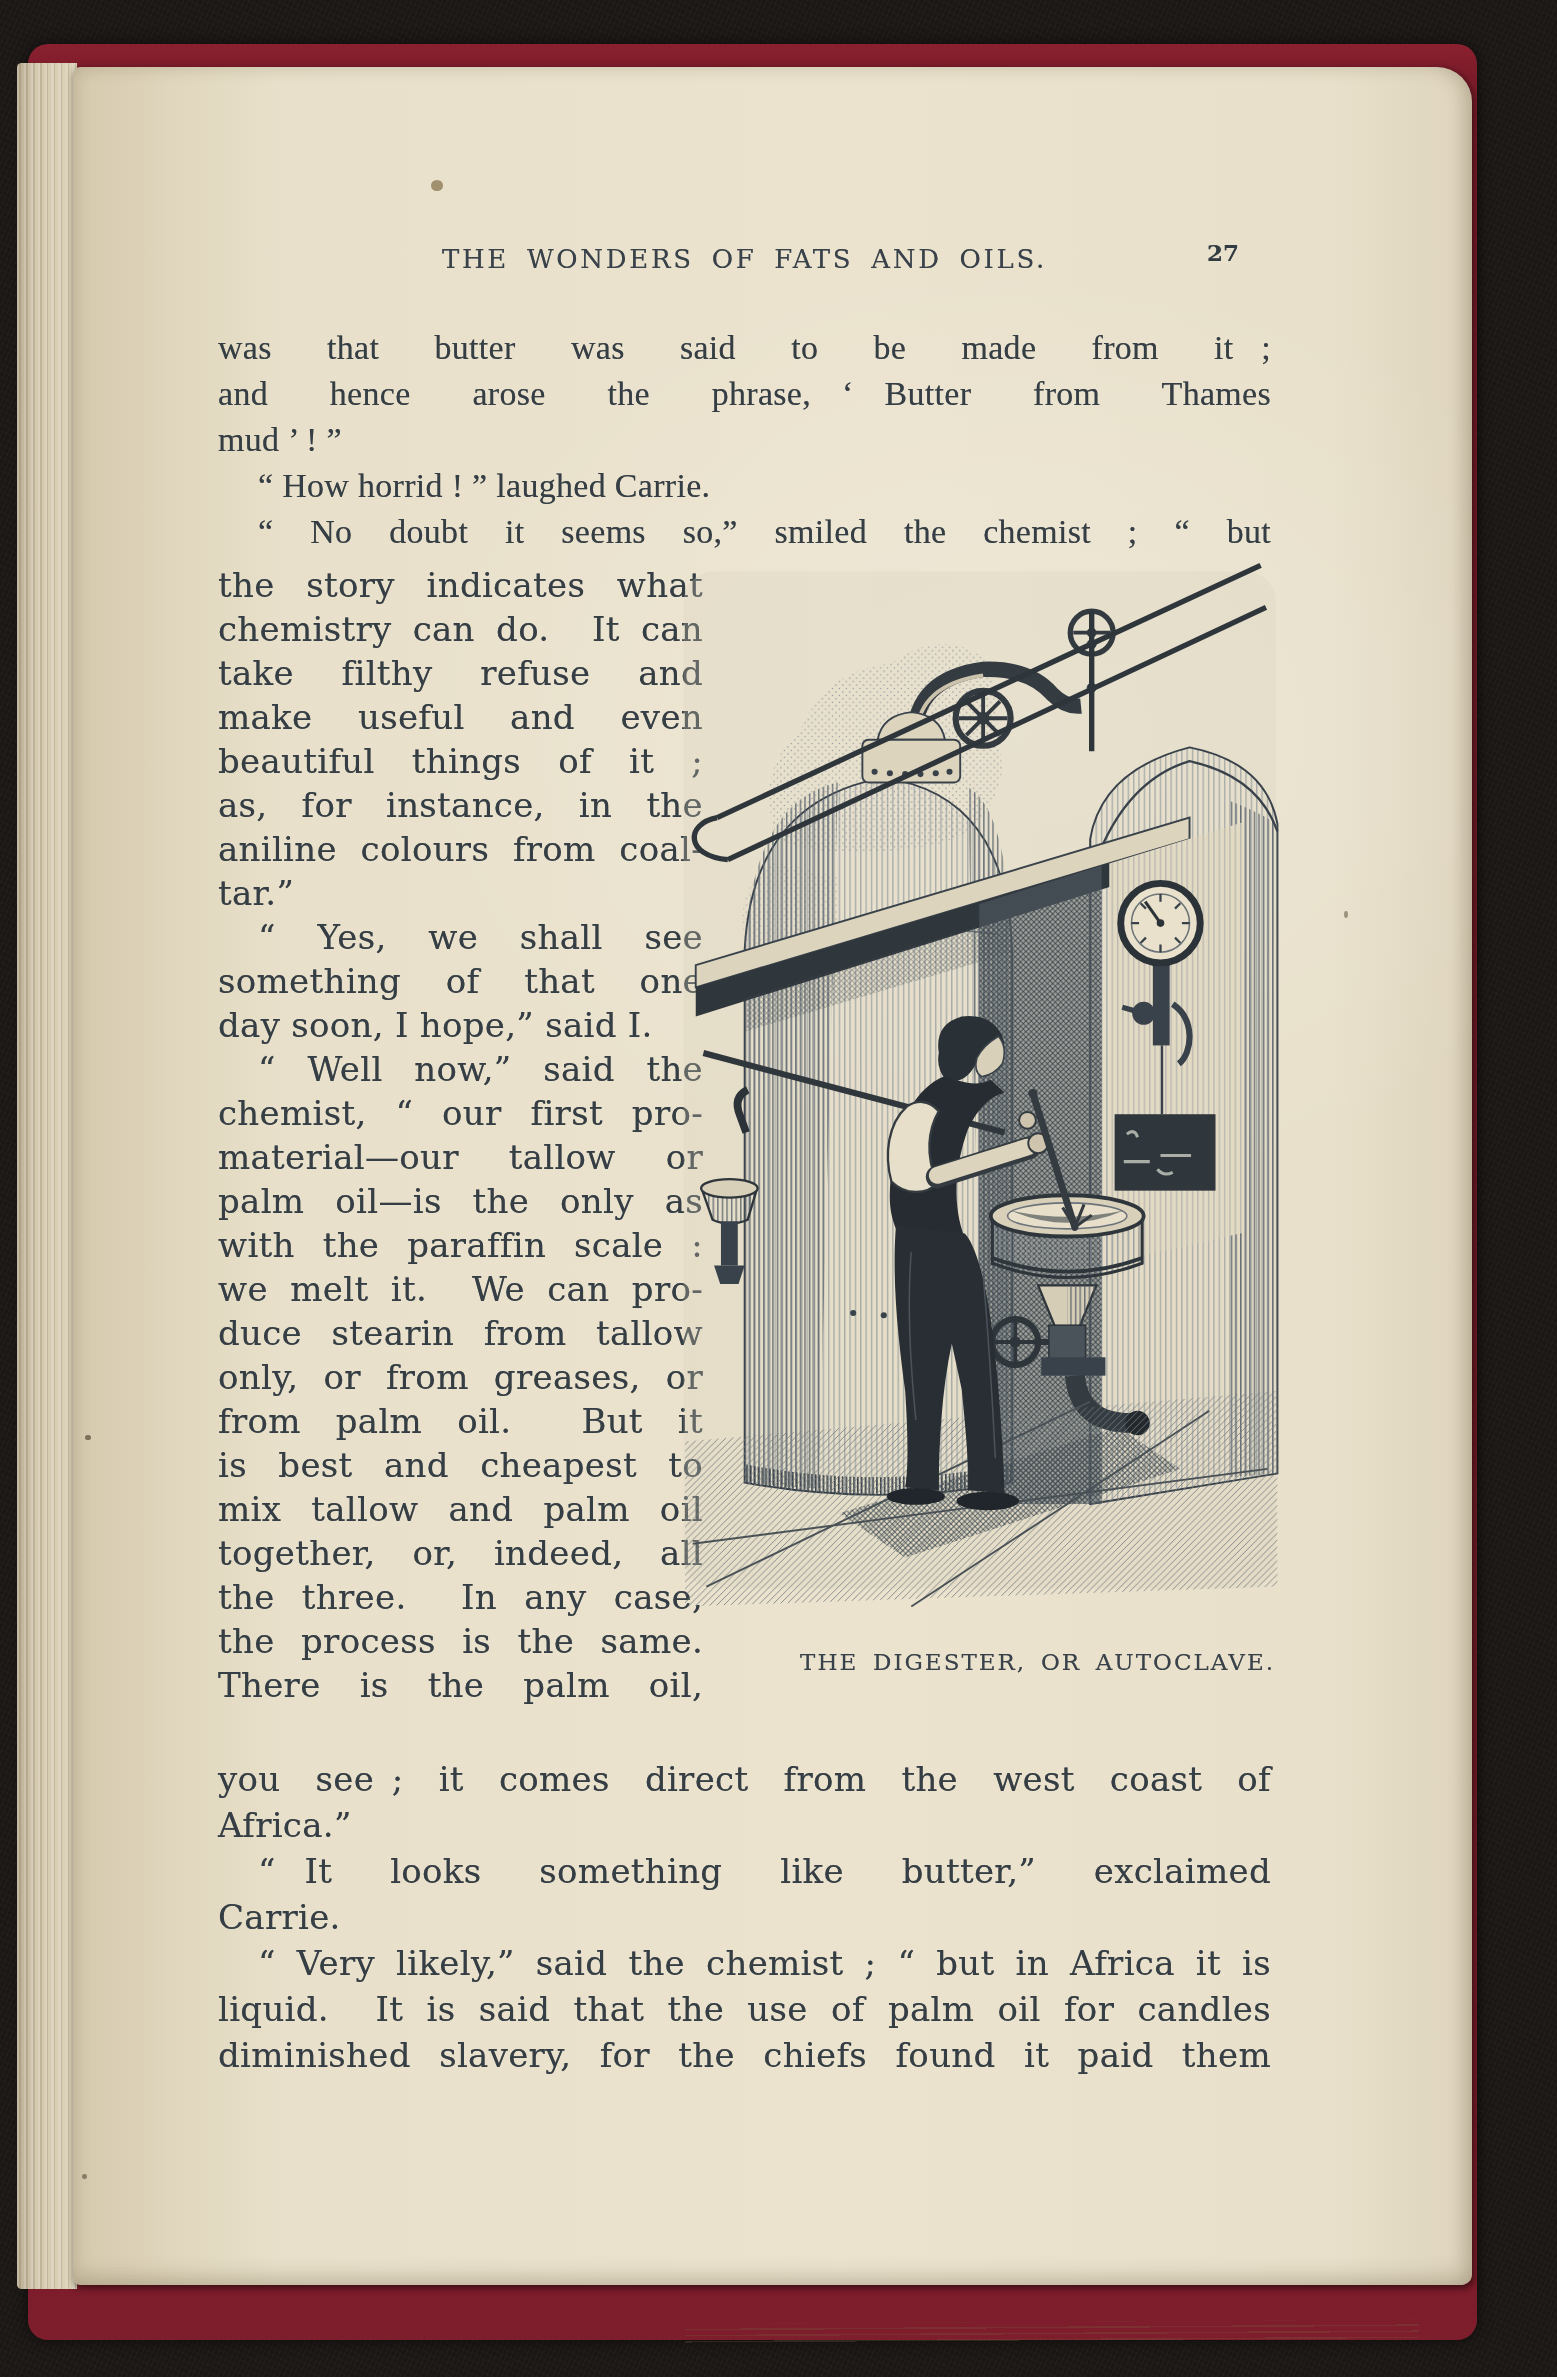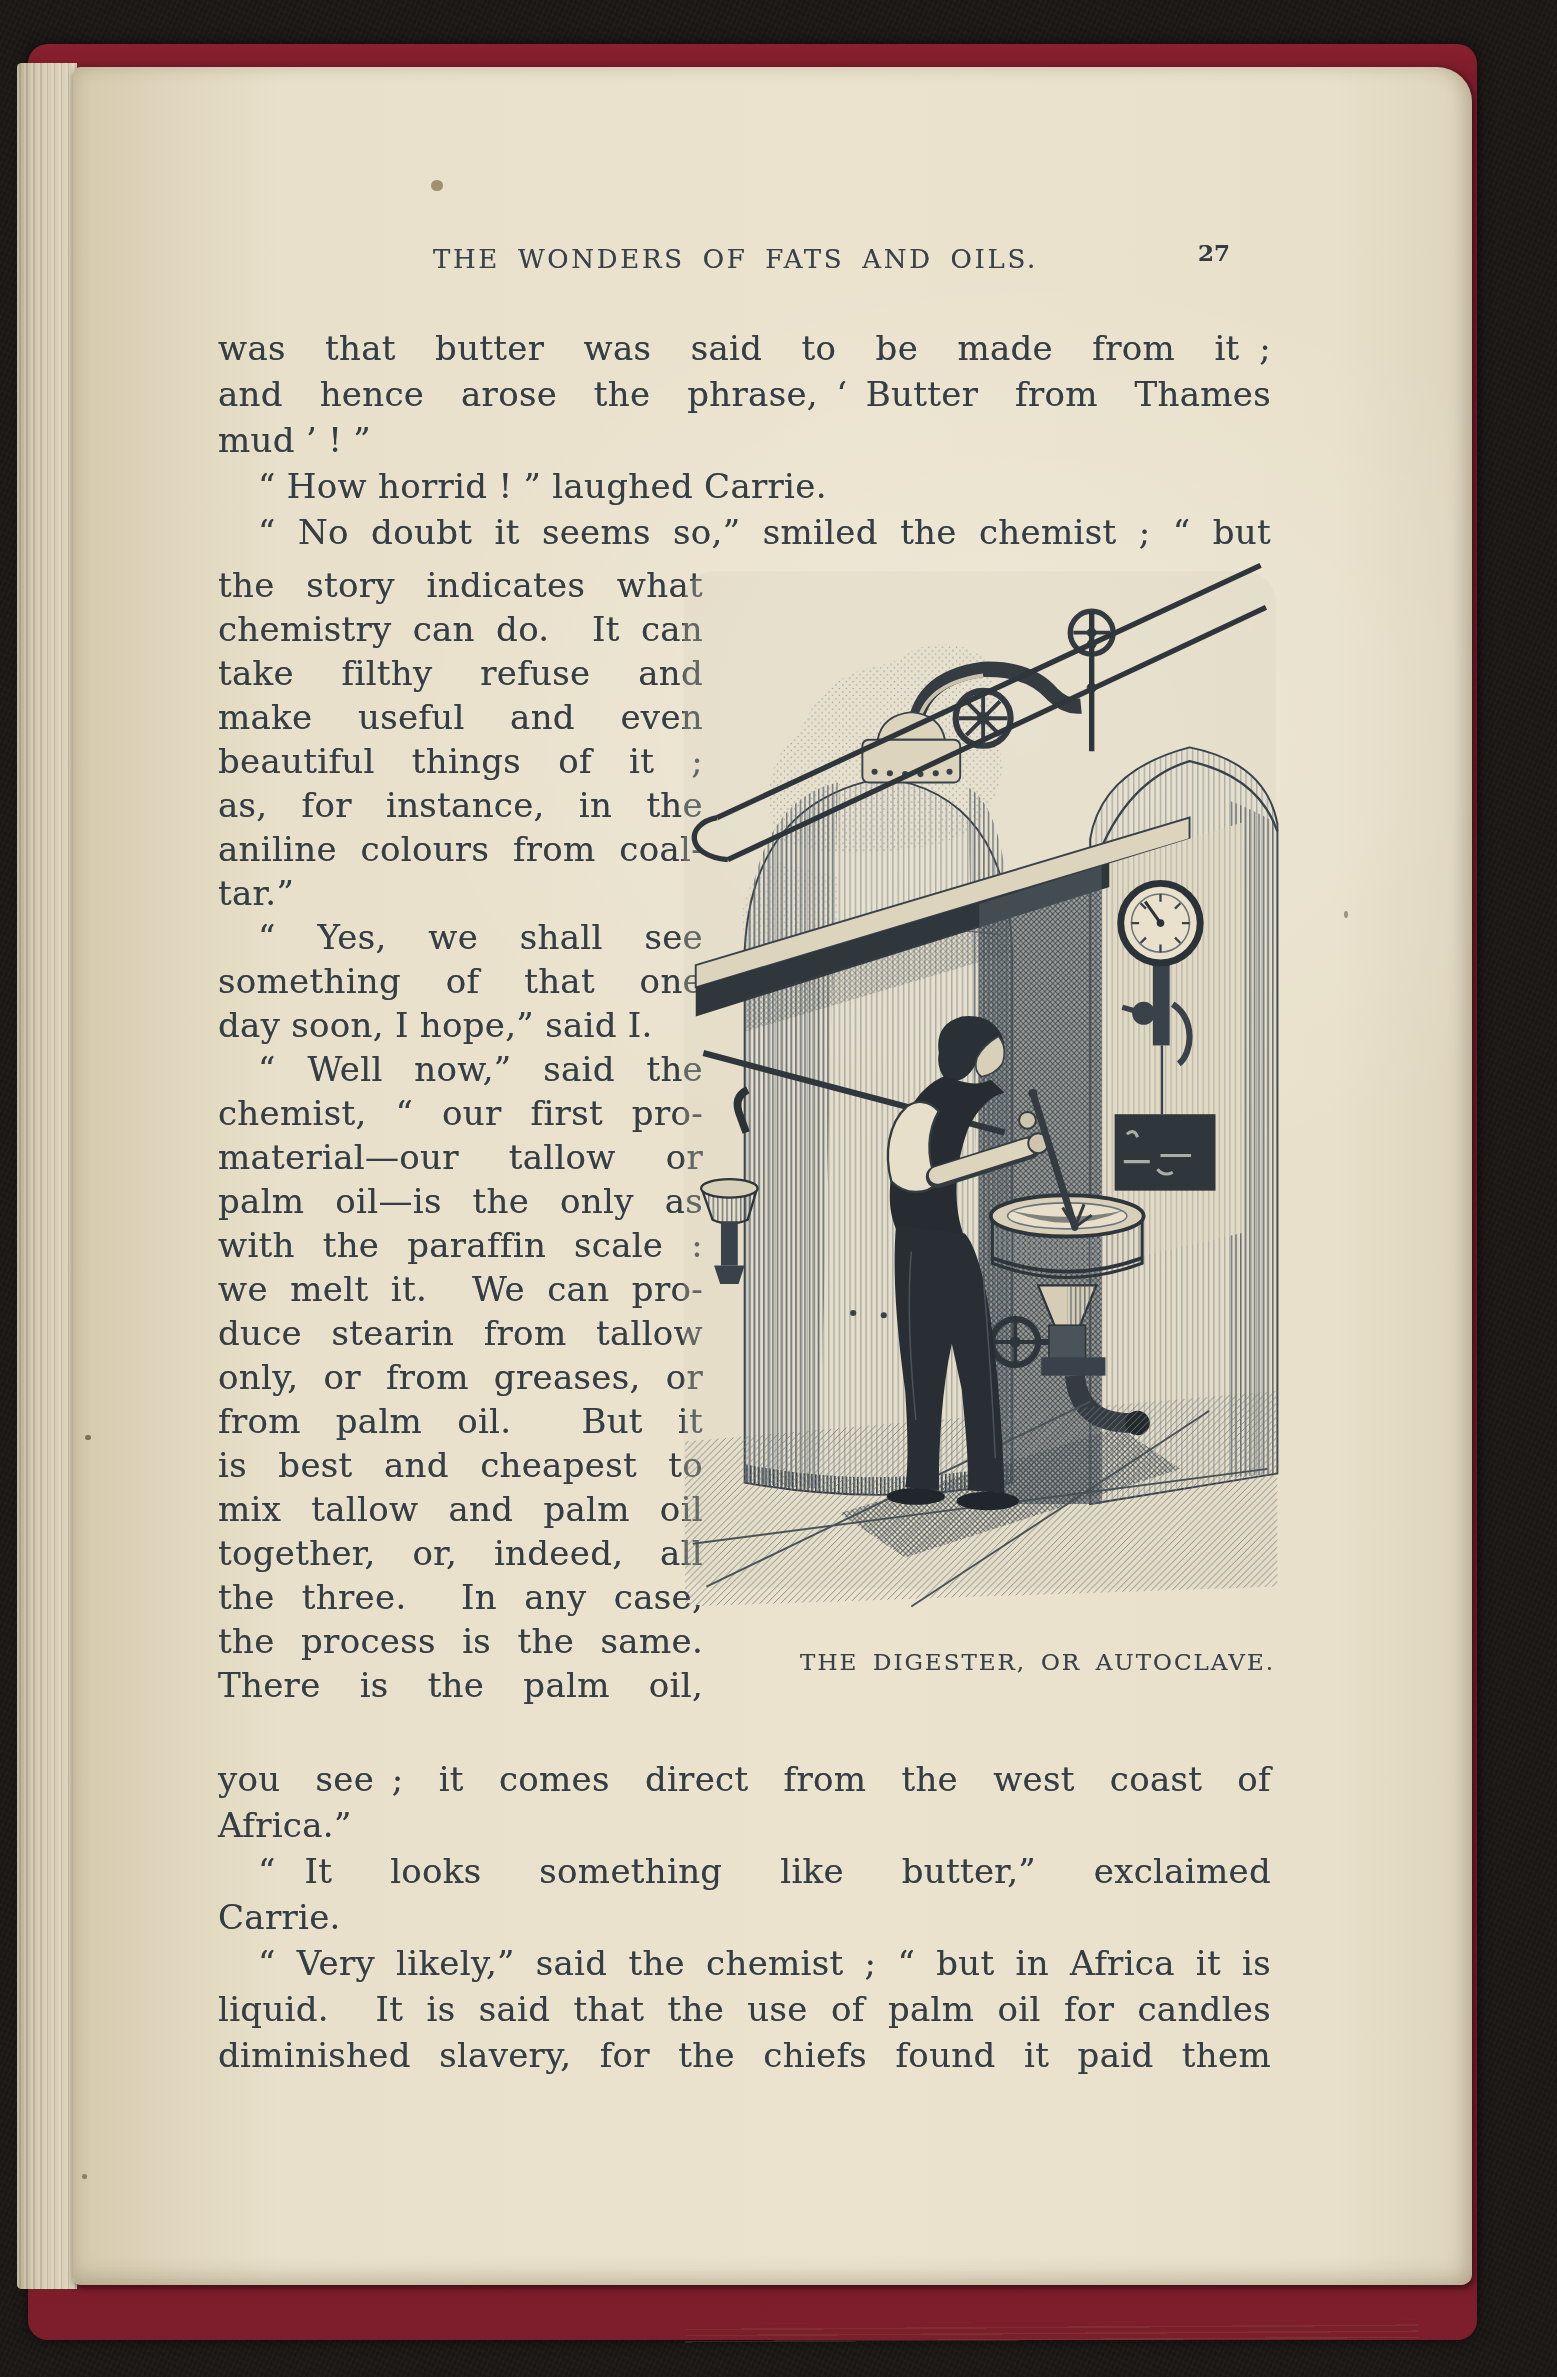--- a/index.html
+++ b/index.html
@@ -29,32 +29,32 @@
   
   .page{
     position:absolute;left:73px;top:67px;width:1399px;height:2218px;
     background:
       radial-gradient(917px 688px at 68% 30%, rgba(255,255,255,.20), rgba(255,255,255,0) 70%),
       linear-gradient(90deg,#d5c9ad 0,#e0d6bd 99px,#e8e0ca 206px,#ebe3ce 55%,#e8e0ca 90%,#ded4bd 100%);
     border-radius:7.6px 35px 10.7px 7.6px;
     box-shadow:inset -7.6px 0 17px rgba(70,55,30,.18), inset 0 -10.7px 20px rgba(70,55,30,.14), 1.5px 2.3px 7.6px rgba(0,0,0,.55);
     color:#353e44;
   }
-  .hdr{position:absolute;top:177px;left:136px;width:1053px;height:43px;}
+  .hdr{position:absolute;top:177px;left:145px;width:1053px;height:43px;}
   .hdr .title{
     position:absolute;left:0;right:0;text-align:center;
     font-size:26px;letter-spacing:2.7px;word-spacing:6.9px;color:#39424a;
     text-shadow:0 0 0.5px rgba(57,66,74,.55);
   }
   .hdr .pnum{
     position:absolute;right:32px;top:-4.6px;font-size:23px;font-weight:bold;color:#333c43;
     text-shadow:0 0 0.5px rgba(57,66,74,.5);
   }
   .tb{position:absolute;left:145px;width:1053px;}
-  .tb.top{top:258px;}
+  .tb.top{top:258px;font-family:Liberation Serif, serif;}
   .tb.narrow{top:496px;width:485px;}
   .tb.bottom{top:1689px;}
   .tl{
     margin:0;font-size:34px;line-height:46px;height:46px;color:#353e44;
     white-space:pre-wrap;letter-spacing:0.3px;
     text-shadow:0 0 0.6px rgba(53,62,68,.55);
   }
   .narrow .tl{line-height:44px;height:44px;}
   .tl.j{text-align:justify;text-align-last:justify;}
   .tl.ind{text-indent:40px;}

